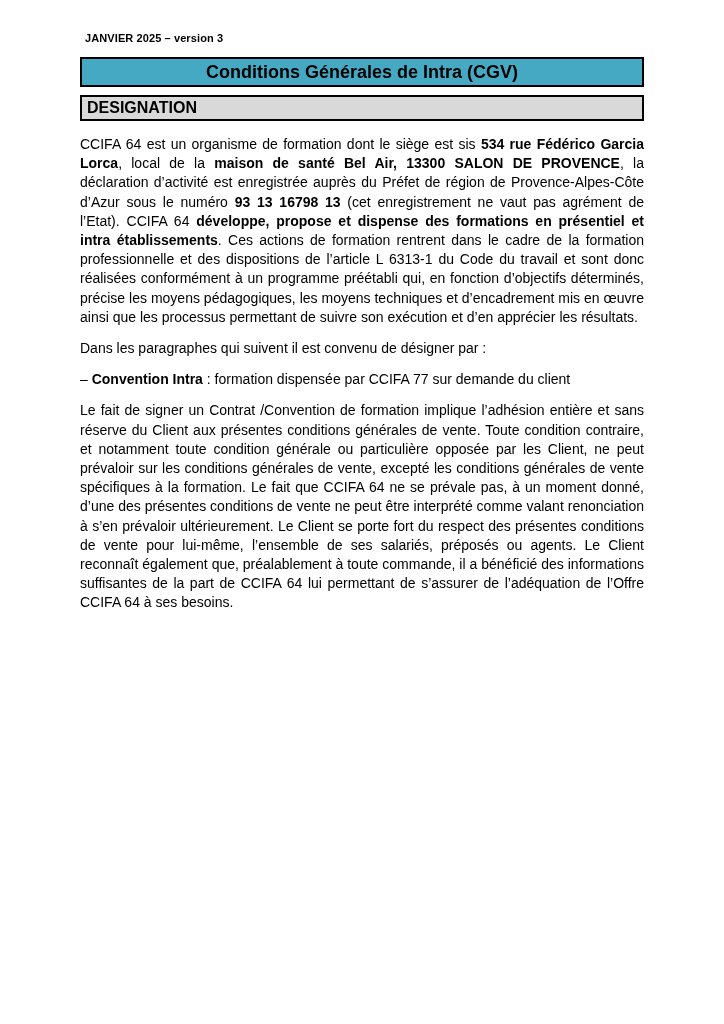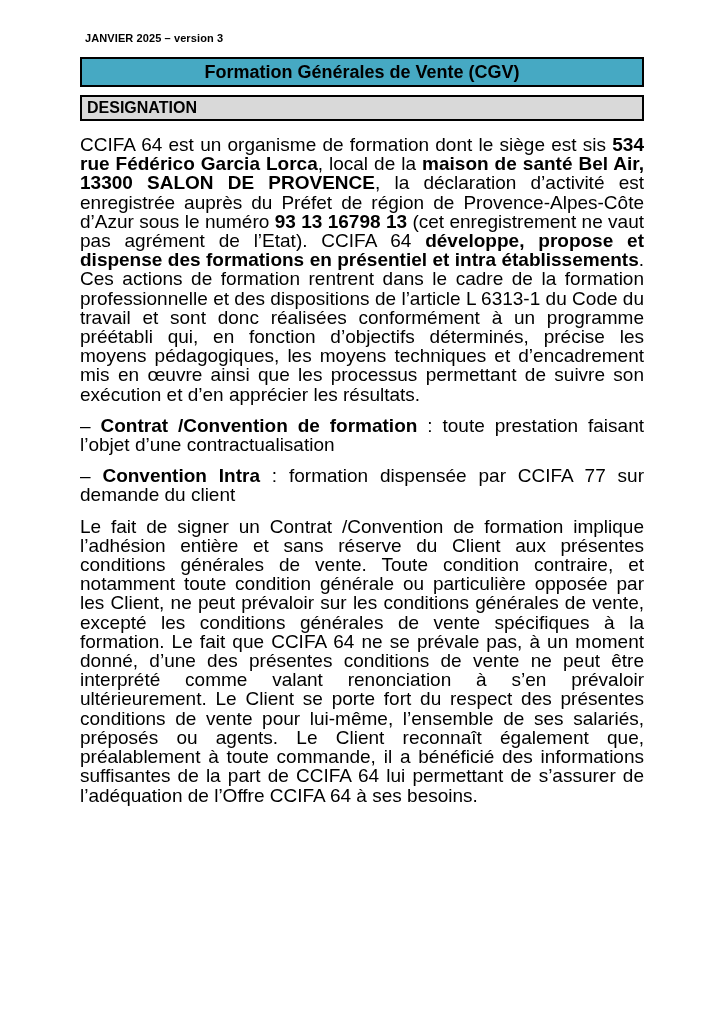--- a/index.html
+++ b/index.html
@@ -45,37 +45,37 @@
   .section-heading {
     margin: 8px 0 14px 0;
     border: 2px solid #000000;
     background: #d9d9d9;
     font-size: 16px;
     font-weight: bold;
     line-height: 17px;
     padding: 2px 5px 3px 5px;
   }
   .para {
-    font-size: 19px;
+    font-size: 14px;
     line-height: 19.2px;
     text-align: justify;
     margin: 0 0 12px 0;
   }
   .para b { font-weight: bold; }
 </style>
 </head>
 <body>
 
 <div class="page">
   <div class="inner">
     <div class="version">JANVIER 2025 – version 3</div>
     <div class="banner" style="background: rgb(70, 169, 195);">
-      <span class="banner-title">Formation Générales de Vente (CGV)</span>
+      <span class="banner-title">Conditions Générales de Intra (CGV)</span>
     </div>
     <div id="sections">
         <div class="section-heading" style="background: rgb(217, 217, 217);">DESIGNATION</div>
         <p class="para"><span>CCIFA 64 est un organisme de formation dont le siège est sis </span><b>534 rue Fédérico Garcia Lorca</b><span>, local de la </span><b>maison de santé Bel Air, 13300 SALON DE PROVENCE</b><span>, la déclaration d’activité est enregistrée auprès du Préfet de région de Provence-Alpes-Côte d’Azur sous le numéro </span><b>93 13 16798 13</b><span> (cet enregistrement ne vaut pas agrément de l’Etat). CCIFA 64 </span><b>développe, propose et dispense des formations en présentiel et intra établissements</b><span>. Ces actions de formation rentrent dans le cadre de la formation professionnelle et des dispositions de l’article L 6313-1 du Code du travail et sont donc réalisées conformément à un programme préétabli qui, en fonction d’objectifs déterminés, précise les moyens pédagogiques, les moyens techniques et d’encadrement mis en œuvre ainsi que les processus permettant de suivre son exécution et d’en apprécier les résultats.</span></p>
-        <p class="para"><span>– </span><b>Contrat /Convention de formation</b><span> : toute prestation faisant l’objet d’une contractualisation</span></p>
+        <p class="para"><span>Dans les paragraphes qui suivent il est convenu de désigner par :</span></p>
         <p class="para"><span>– </span><b>Convention Intra</b><span> : formation dispensée par CCIFA 77 sur demande du client</span></p>
         <p class="para"><span>Le fait de signer un Contrat /Convention de formation implique l’adhésion entière et sans réserve du Client aux présentes conditions générales de vente. Toute condition contraire, et notamment toute condition générale ou particulière opposée par les Client, ne peut prévaloir sur les conditions générales de vente, excepté les conditions générales de vente spécifiques à la formation. Le fait que CCIFA 64 ne se prévale pas, à un moment donné, d’une des présentes conditions de vente ne peut être interprété comme valant renonciation à s’en prévaloir ultérieurement. Le Client se porte fort du respect des présentes conditions de vente pour lui-même, l’ensemble de ses salariés, préposés ou agents. Le Client reconnaît également que, préalablement à toute commande, il a bénéficié des informations suffisantes de la part de CCIFA 64 lui permettant de s’assurer de l’adéquation de l’Offre CCIFA 64 à ses besoins.</span></p>
       </div>
   </div>
 </div>
 
 </body></html>

